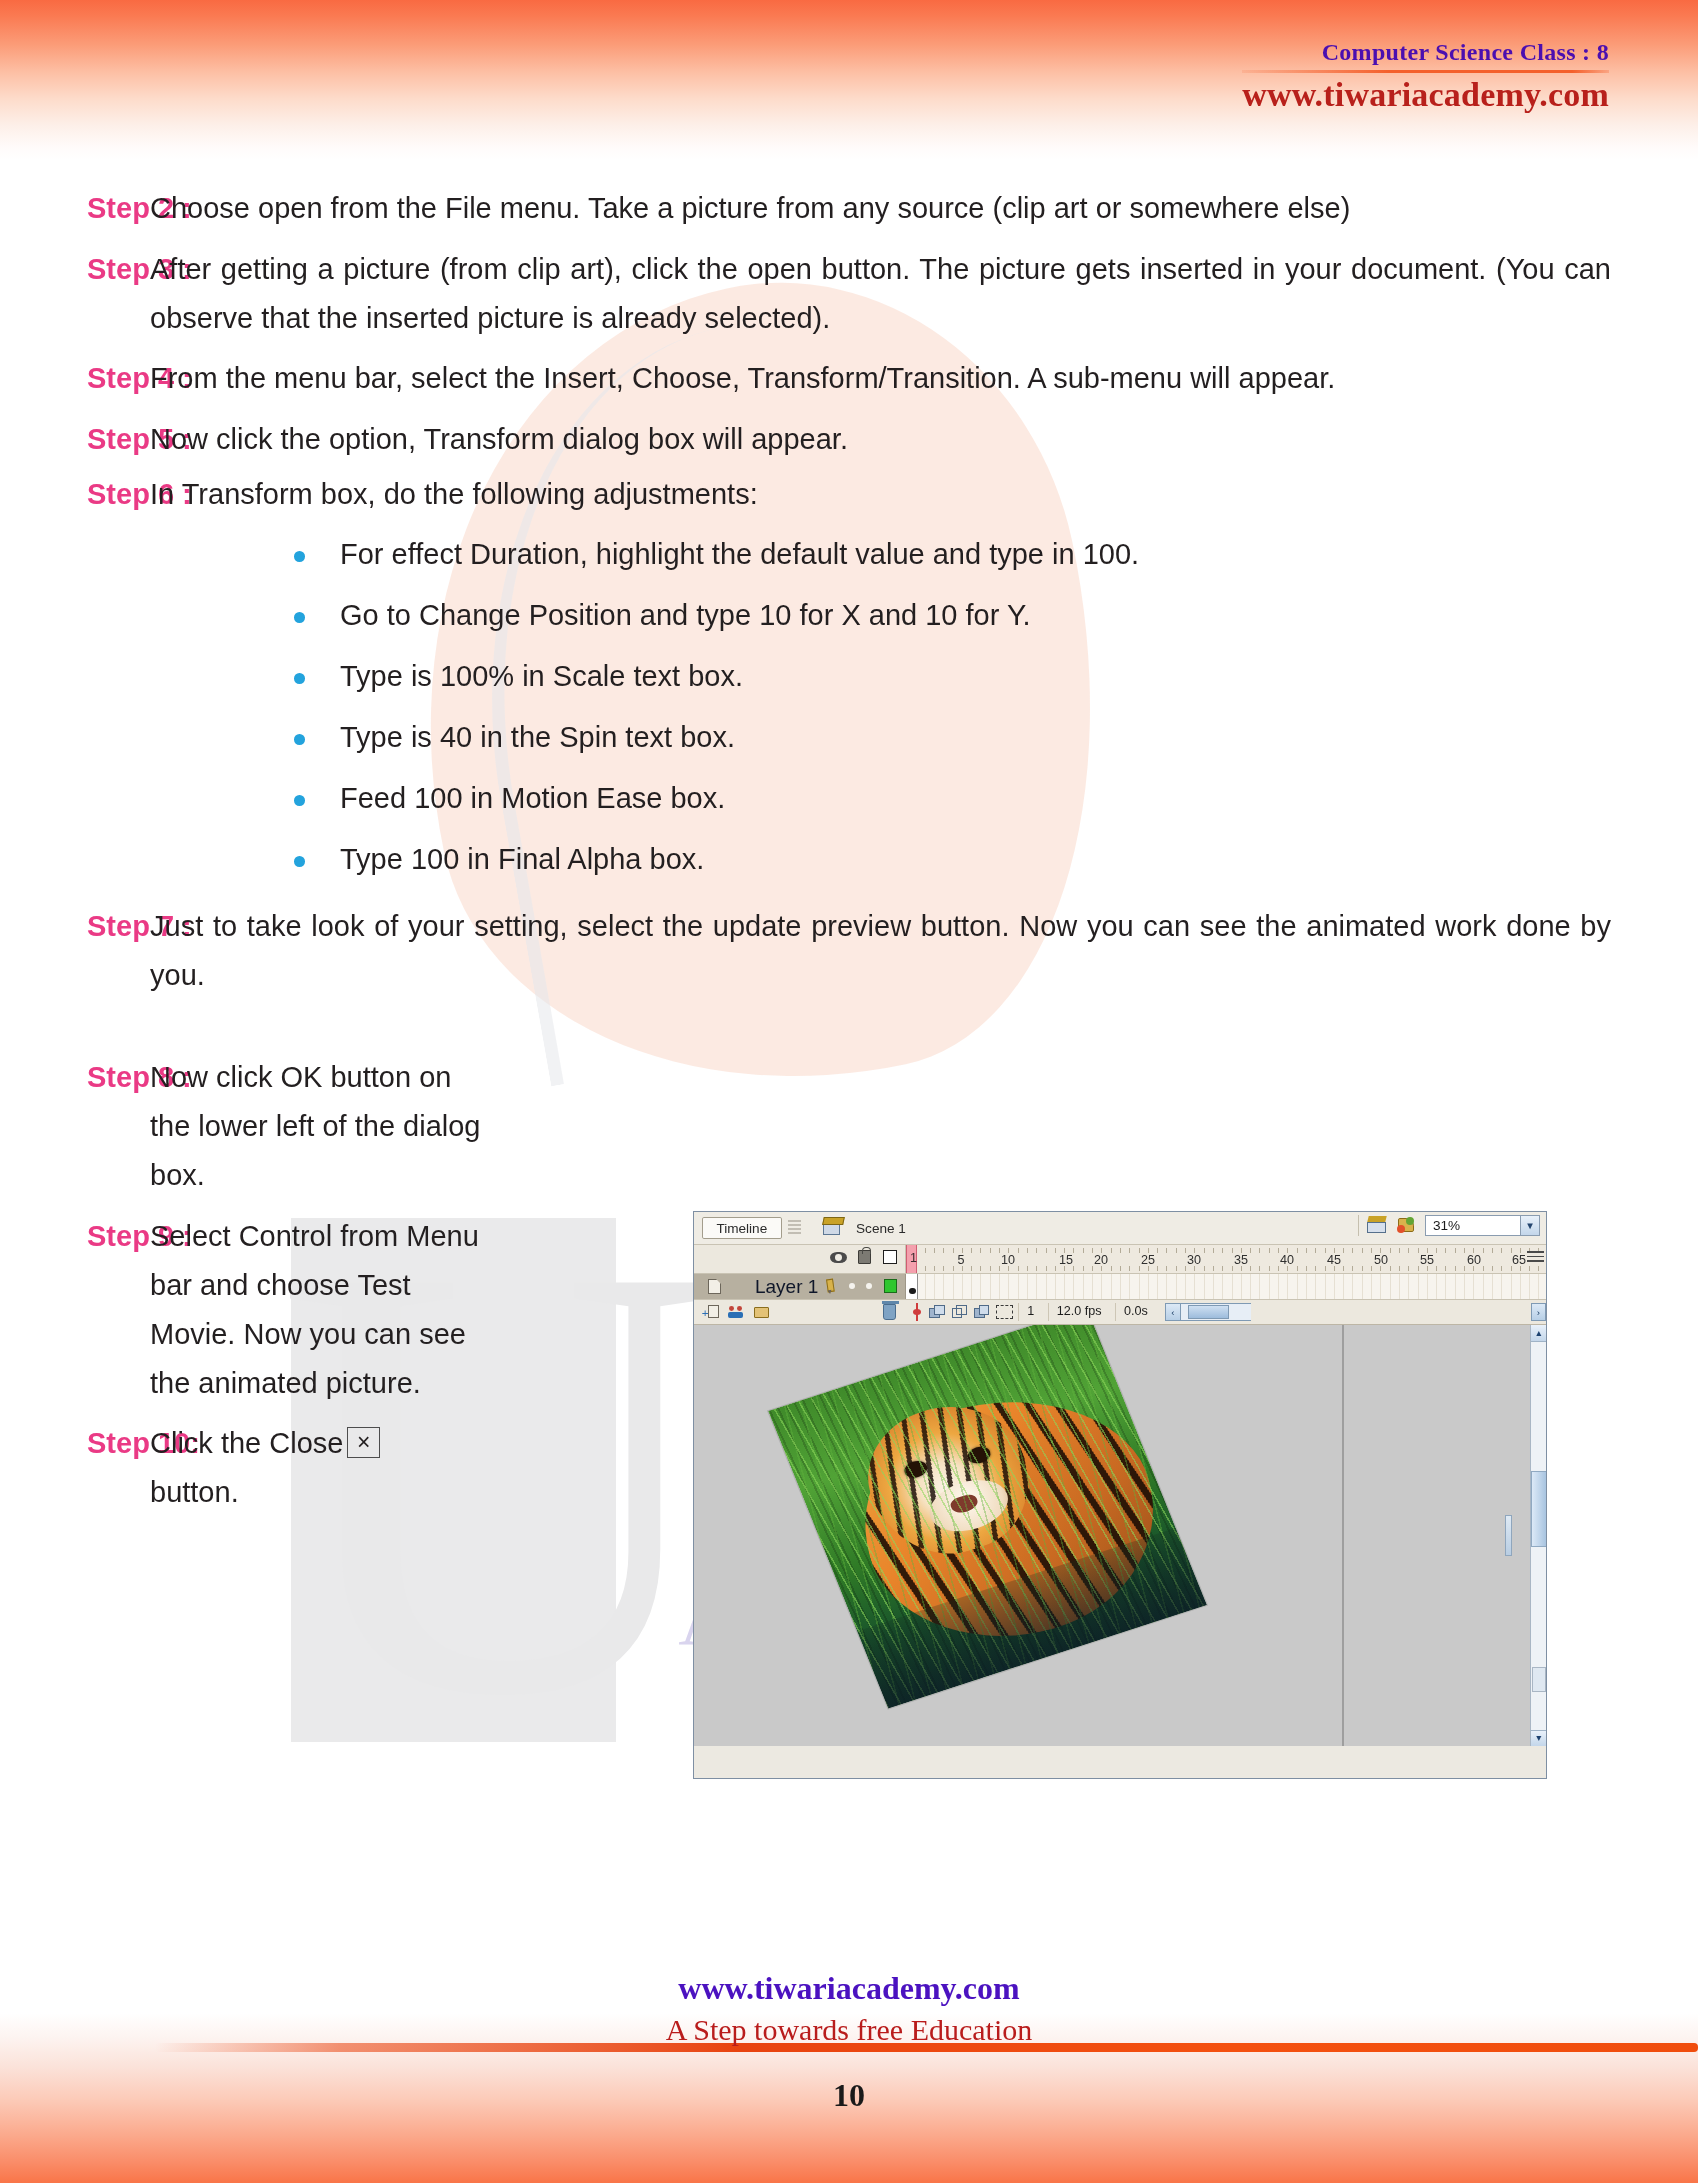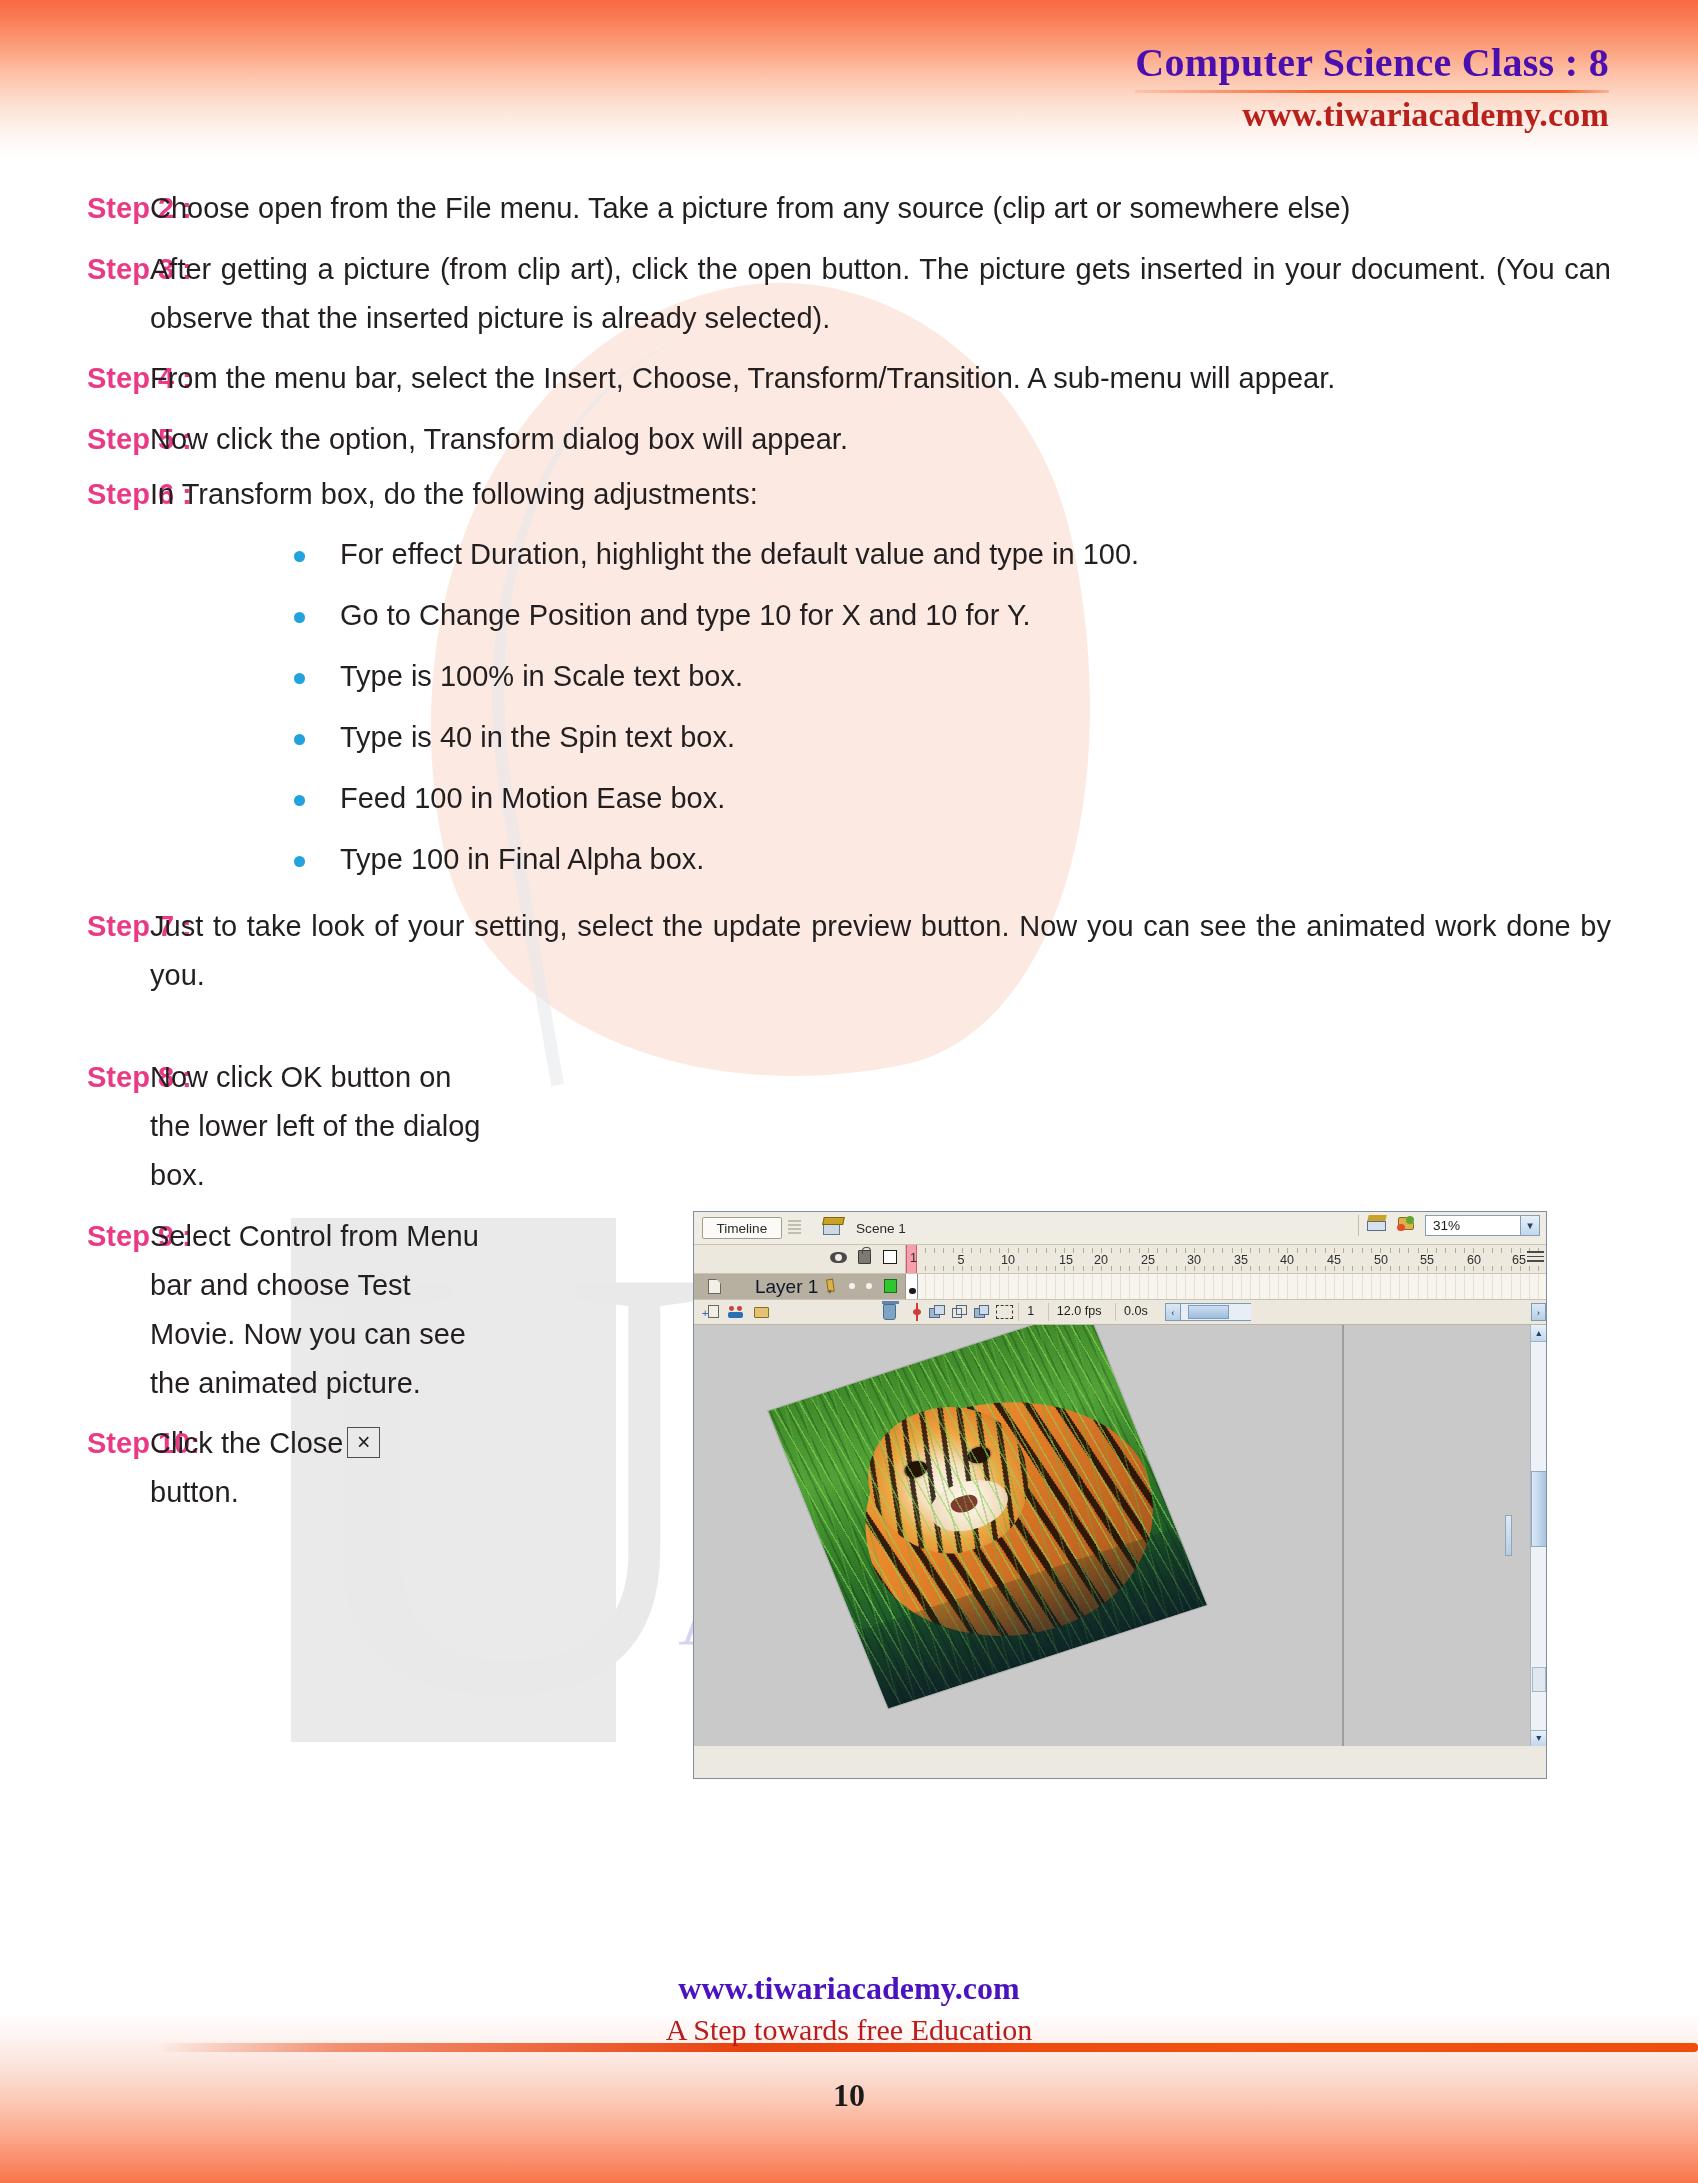--- a/index.html
+++ b/index.html
@@ -79,21 +79,21 @@
     font-family: "Liberation Serif", serif;
     text-align: center;
   }
   .purple-wm .l1 { font-size: 144px; letter-spacing: 29px; line-height: 146px; }
   .purple-wm .l2 { font-size: 83px; letter-spacing: 43px; line-height: 107px; margin-top: 58px; }
 
   
   .hdr { position: absolute; right: 89px; top: 39px; z-index: 5; text-align: right; }
   .hdr-title {
     font-family: "Liberation Serif", serif; font-weight: bold;
-    font-size: 40px; color: #4b0fb0; letter-spacing: 0.3px;
+    font-size: 24px; color: #4b0fb0; letter-spacing: 0.3px;
   }
   .hdr-rule {
     height: 2.9px; margin: 3.9px 0 2.9px auto; width: 100%;
     background: linear-gradient(to right, rgba(246,104,54,.15), #f4602c 40%, #f4602c 90%, rgba(246,104,54,.3));
   }
   .hdr-site {
     font-family: "Liberation Serif", serif; font-weight: bold;
     font-size: 34px; color: #b8201b; letter-spacing: 0.2px;
   }
 
@@ -167,21 +167,21 @@
   .fw-grip { width: 13.6px; height: 15.5px; margin: 0 5.8px; opacity: .45;
     background: repeating-linear-gradient(to bottom, #8a8477 0 1.9px, transparent 1.9px 3.9px); }
   .fw-scene { display: flex; align-items: center; gap: 16px; margin-left: 15.5px; font-size: 13.6px; color: #2b2b2b; }
   .clap {
     width: 17.5px; height: 14.6px; background: #cfd9e6; border: 1px solid #5d7793; position: relative;
   }
   .clap::before {
     content: ""; position: absolute; left: -1px; top: -4.9px; width: 19.4px; height: 5.8px;
     background: #c9a227; border: 1px solid #7d6514; transform: skewX(-12deg);
   }
-  .fw-rightgrp { position: absolute; right: 5.8px; top: 2.9px; display: flex; gap: 7.8px; }
+  .fw-rightgrp { position: absolute; right: 5.8px; top: 2.9px; display: flex; align-items: center; gap: 7.8px; }
   .fw-sep { width: 1px; height: 21.3px; background: #c5bfae; }
   .ic-sq { width: 21.3px; height: 18.4px; position: relative; }
   .ic-sq .top { position: absolute; left: 1px; top: 0; width: 17.5px; height: 5.8px; background: #c9a227; transform: skewX(-14deg); }
   .ic-sq .bot { position: absolute; left: 0; top: 5.8px; width: 19.4px; height: 10.7px; background: #d7e0ec; border: 1px solid #56708c; }
   .ic-pal { width: 21.3px; height: 18.4px; position: relative; }
   .ic-pal .p { position: absolute; left: 1.9px; top: 1.9px; width: 15.5px; height: 13.6px; background: #d9b24c; border: 1px solid #8b6b17; border-radius: 1.9px 7.8px 1.9px 1.9px; }
   .ic-pal .r { position: absolute; left: 1px; top: 8.7px; width: 7.8px; height: 7.8px; border-radius: 50%; background: #e2502a; }
   .ic-pal .g { position: absolute; left: 9.7px; top: 1px; width: 7.8px; height: 7.8px; border-radius: 50%; background: #63a534; }
   .zoom-box {
     display: flex; align-items: center; width: 115px; height: 21.3px;

